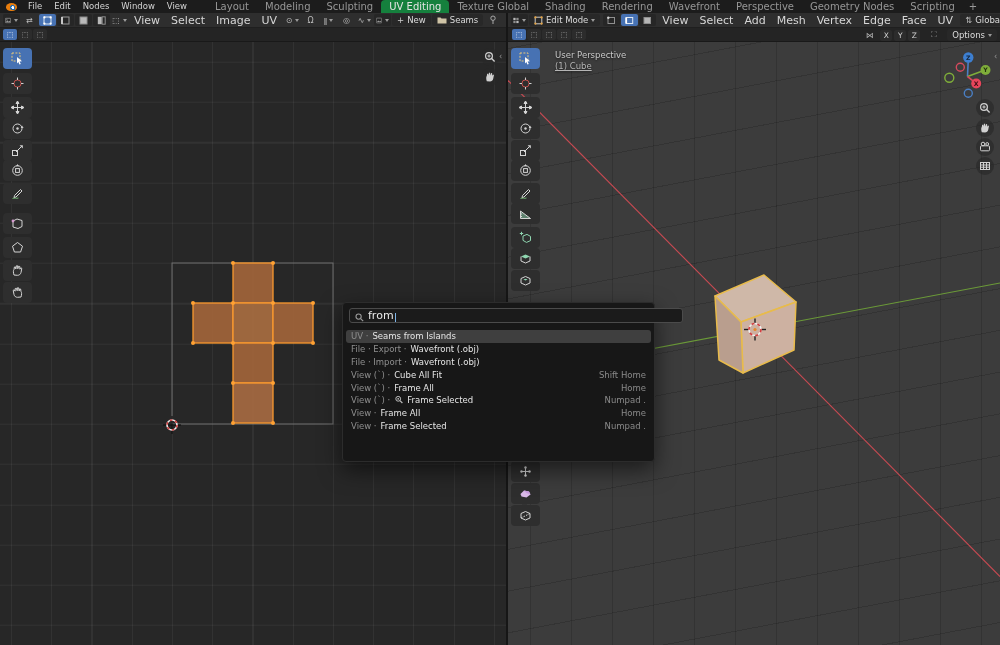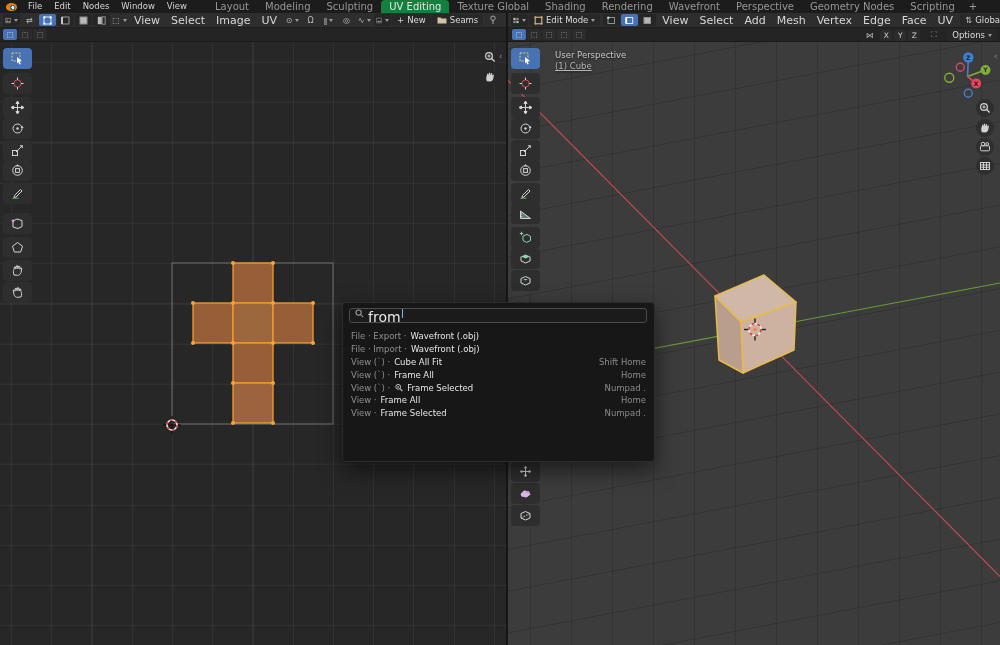--- a/index.html
+++ b/index.html
@@ -50,22 +50,22 @@
   
   .tool{position:absolute;left:3px;width:29px;height:21px;background:#2e2e2e;border-radius:4px;display:flex;align-items:center;justify-content:center;}
   .tool.on{background:#4772b3;}
   .v3d .tool{left:3px;}
   
   .sideico{position:absolute;width:18px;height:18px;border-radius:50%;background:rgba(40,40,40,.65);display:flex;align-items:center;justify-content:center;}
   .sbarrow{position:absolute;color:#9a9a9a;font-size:8px;}
   
   .popup{position:absolute;left:342px;top:302px;width:313px;height:160px;background:#171717;border:1px solid #2c2c2c;border-radius:4px;
          box-shadow:0 8px 22px rgba(0,0,0,.55);z-index:50;box-sizing:border-box;}
-  .sinput{position:absolute;left:6px;top:5px;width:298px;height:15px;background:#1b1b1b;border:1px solid #4b4b4b;border-radius:3px;
-          display:flex;align-items:flex-start;padding:0 5px;box-sizing:border-box;color:#e8e8e8;font-size:14px;}
+  .sinput{position:absolute;left:6px;top:5px;width:334px;height:15px;background:#1b1b1b;border:1px solid #4b4b4b;border-radius:3px;
+          display:flex;align-items:flex-end;padding:0 5px;box-sizing:border-box;color:#e8e8e8;font-size:11px;}
   .caret{display:inline-block;width:1px;height:9px;background:#7cb4e8;margin-left:1px;}
   .results{position:absolute;left:0;top:27px;width:100%;display:flex;flex-direction:column;}
   .result{height:12.8px;display:flex;align-items:center;margin:0 3px;padding:0 5px;font-size:8.5px;white-space:nowrap;}
   .result.selected{background:#3f3f3f;border-radius:3px;}
   .rpfx{color:#8f8f8f;margin-right:4px;}
   .rname{color:#e6e6e6;}
   .rkey{margin-left:auto;color:#8a8a8a;}
   svg{display:block;}
 </style>
 </head>
@@ -570,20 +570,25 @@
   <div class="popup">
     <div class="sinput">
       <svg width="9" height="9" viewBox="0 0 9 9" style="margin-right:4px;">
           <circle cx="3.6" cy="3.6" r="2.6" fill="none" stroke="#9a9a9a" stroke-width="1.1"></circle>
           <line x1="5.6" y1="5.6" x2="8.2" y2="8.2" stroke="#9a9a9a" stroke-width="1.2"></line>
         </svg>
       <span>from</span>
       <span class="caret"></span>
     </div>
     <div class="results">
+      <div class="result selected">
+        <span class="rpfx">UV ·</span>
+        <span class="rname">Seams from Islands</span>
+        <span class="rkey"></span>
+      </div>
       <div class="result">
         <span class="rpfx">File · Export ·</span>
         <span class="rname">Wavefront (.obj)</span>
         <span class="rkey"></span>
       </div>
       <div class="result">
         <span class="rpfx">File · Import ·</span>
         <span class="rname">Wavefront (.obj)</span>
         <span class="rkey"></span>
       </div>

